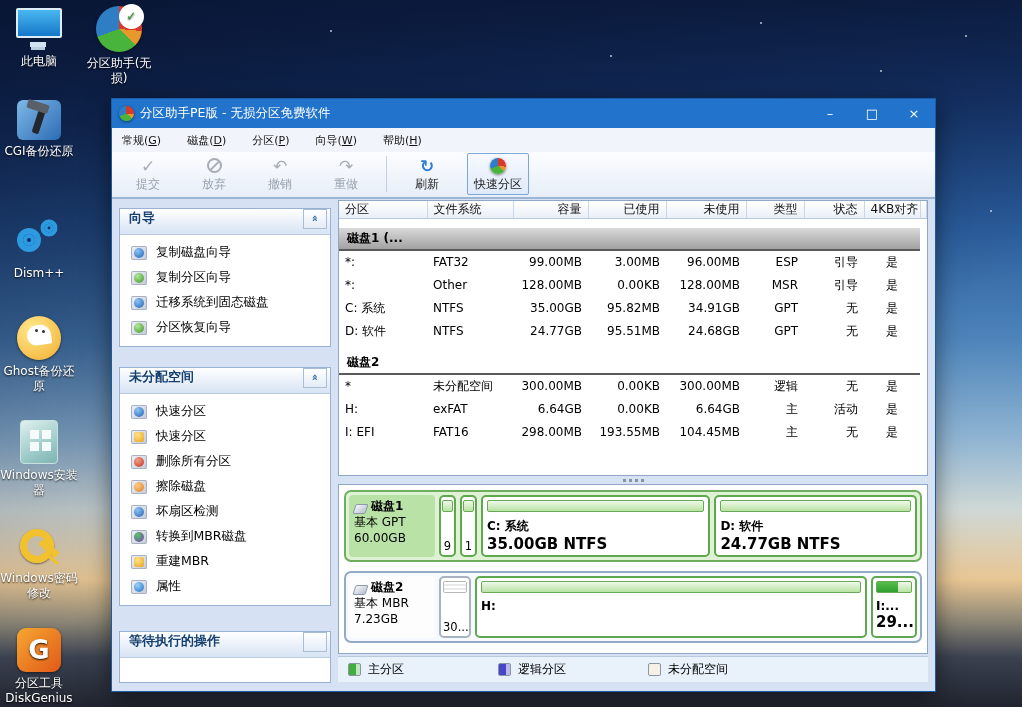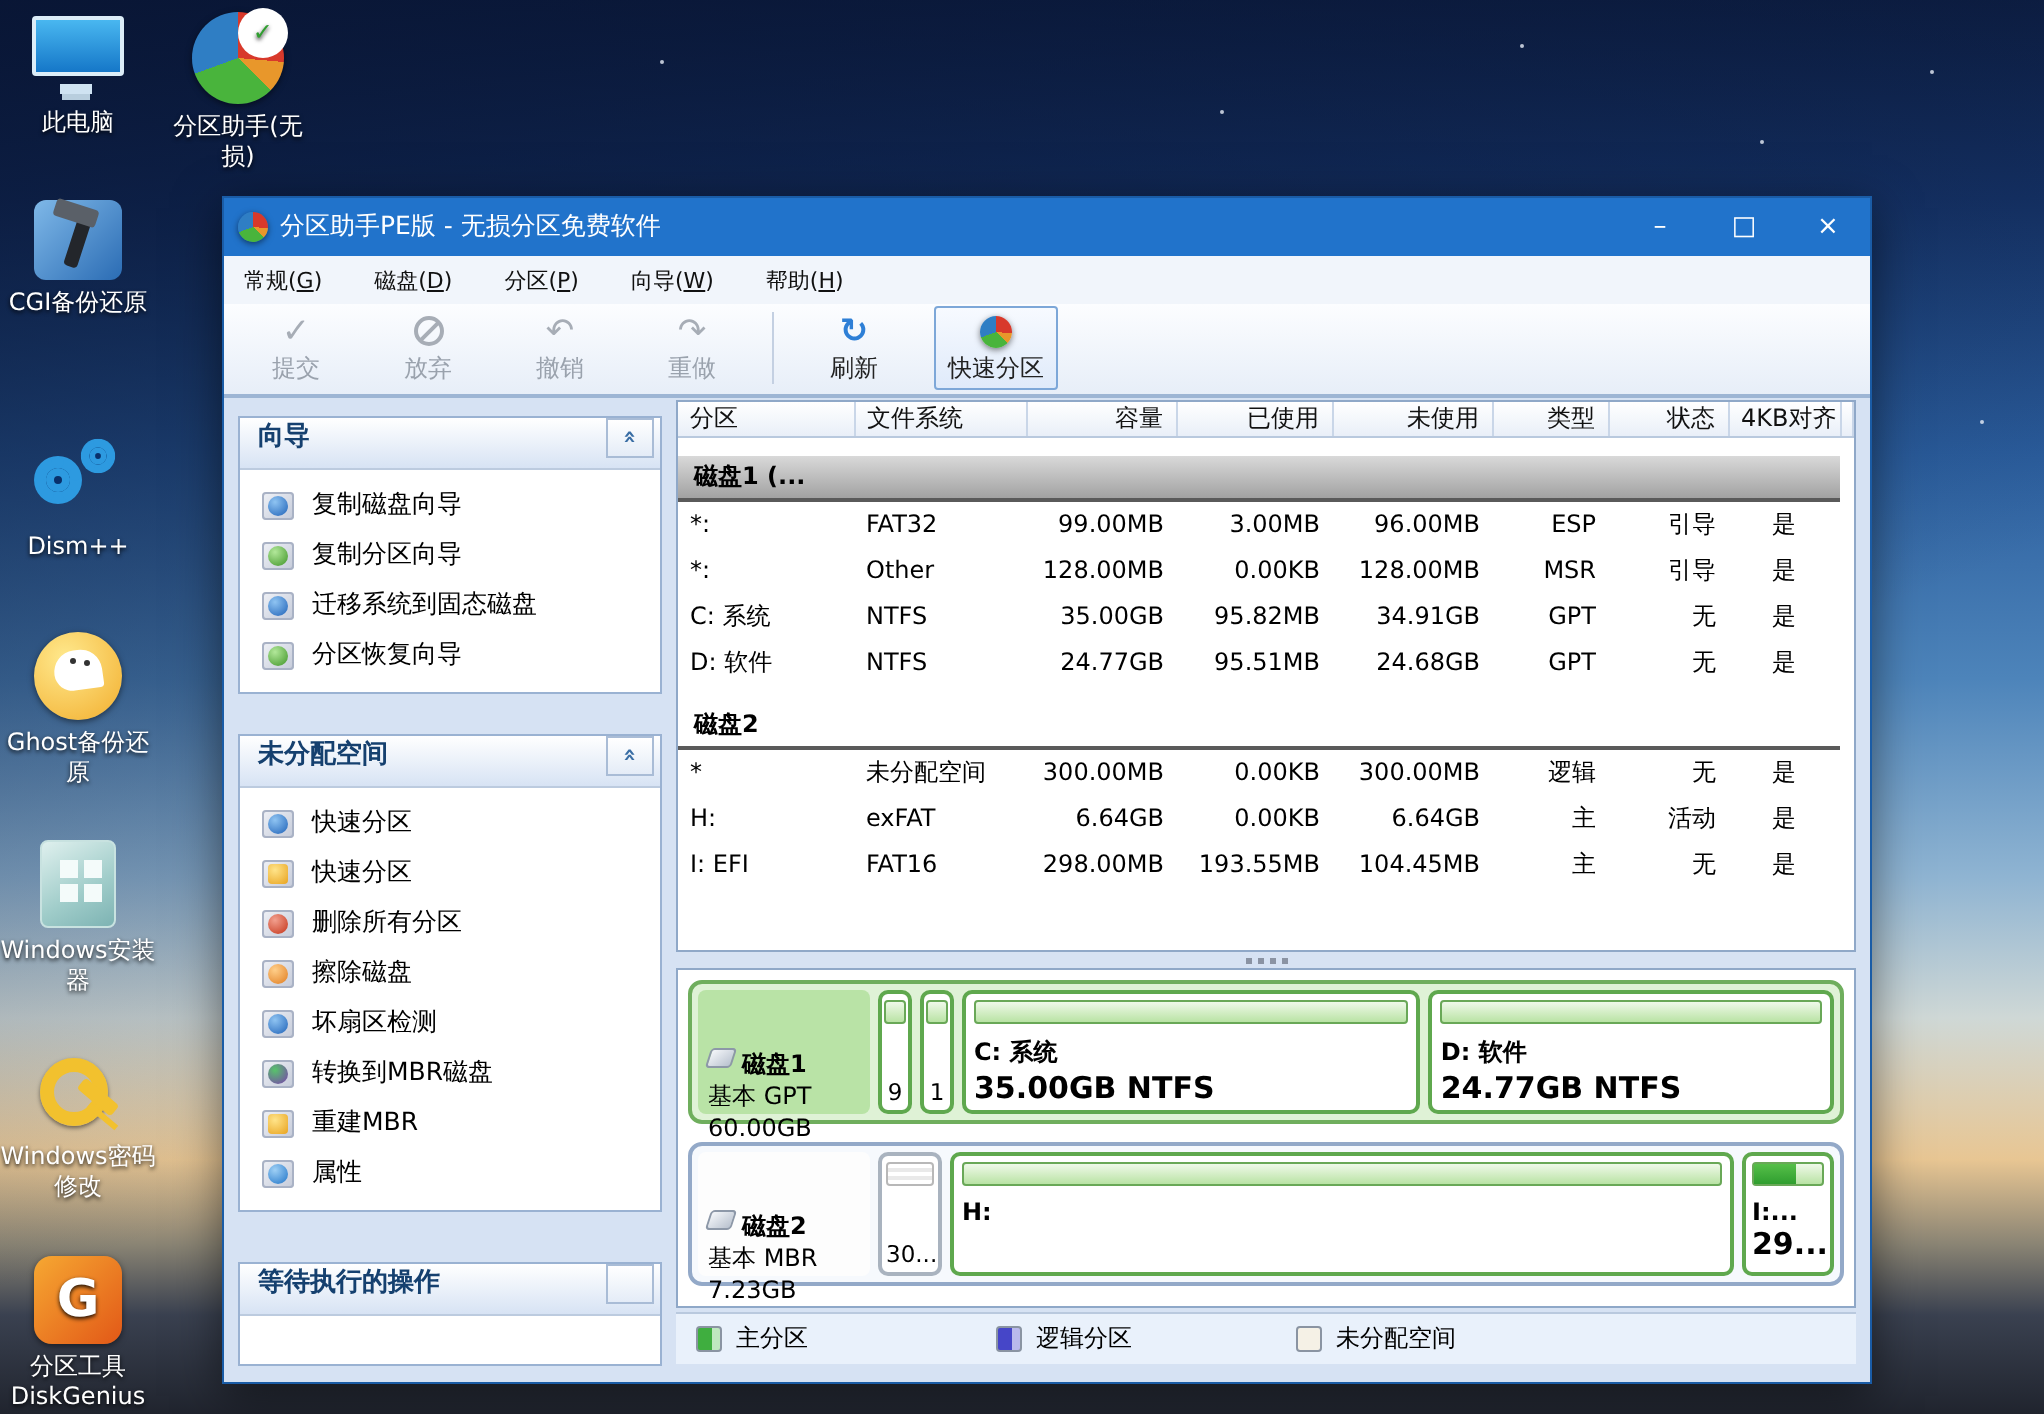--- a/index.html
+++ b/index.html
@@ -108,21 +108,21 @@
   .splitter b { width:3px; height:3px; background:#8a93a3; }
 
   
   .graphics { position:absolute; top:284px; left:0; right:0; height:170px; background:#fff; border:1px solid #8fa8c8; padding:5px 5px; }
   .disk-row { height:72px; border-radius:7px; display:flex; padding:3px; margin-bottom:9px; }
   .disk-row.sel { border:2px solid #6fae5d; background:#dff2d6; }
   .disk-row.norm { border:2px solid #93a9c8; background:#f6f9fd; }
   .disk-label { width:86px; flex:0 0 auto; padding:3px 5px; font-size:12px; line-height:16px; border-radius:4px; }
   .disk-row.sel .disk-label { background:#b9e3a6; }
   .disk-row.norm .disk-label { background:#fdfdfd; }
-  .disk-label .dl1 { font-weight:bold; display:flex; align-items:flex-start; gap:4px;margin-top:26px; }
+  .disk-label .dl1 { font-weight:bold; display:flex; align-items:flex-end; gap:4px; }
   .ddiamond { width:13px; height:10px; background:linear-gradient(135deg,#f5f7fa,#b9c2cf); border:1px solid #8d98a8;
     transform:skewX(-18deg); border-radius:2px; flex:0 0 auto; }
   .parts { flex:1; display:flex; gap:4px; margin-left:4px; }
   .part { border:2px solid #5fa84e; border-radius:5px; background:#fff; padding:3px 4px 2px; overflow:hidden;
     display:flex; flex-direction:column; }
   .part .bar { height:12px; border:1px solid #69a857; border-radius:2px;
     background:linear-gradient(#eff9e9,#b9e3a4); position:relative; flex:0 0 auto; }
   .part .bar .fill { position:absolute; left:0; top:0; bottom:0; background:linear-gradient(#56bf49,#2f9e2f); }
   .part .t1 { font-weight:bold; font-size:12px; margin-top:6px; }
   .part .t2 { font-size:15px;font-weight:bold; }

